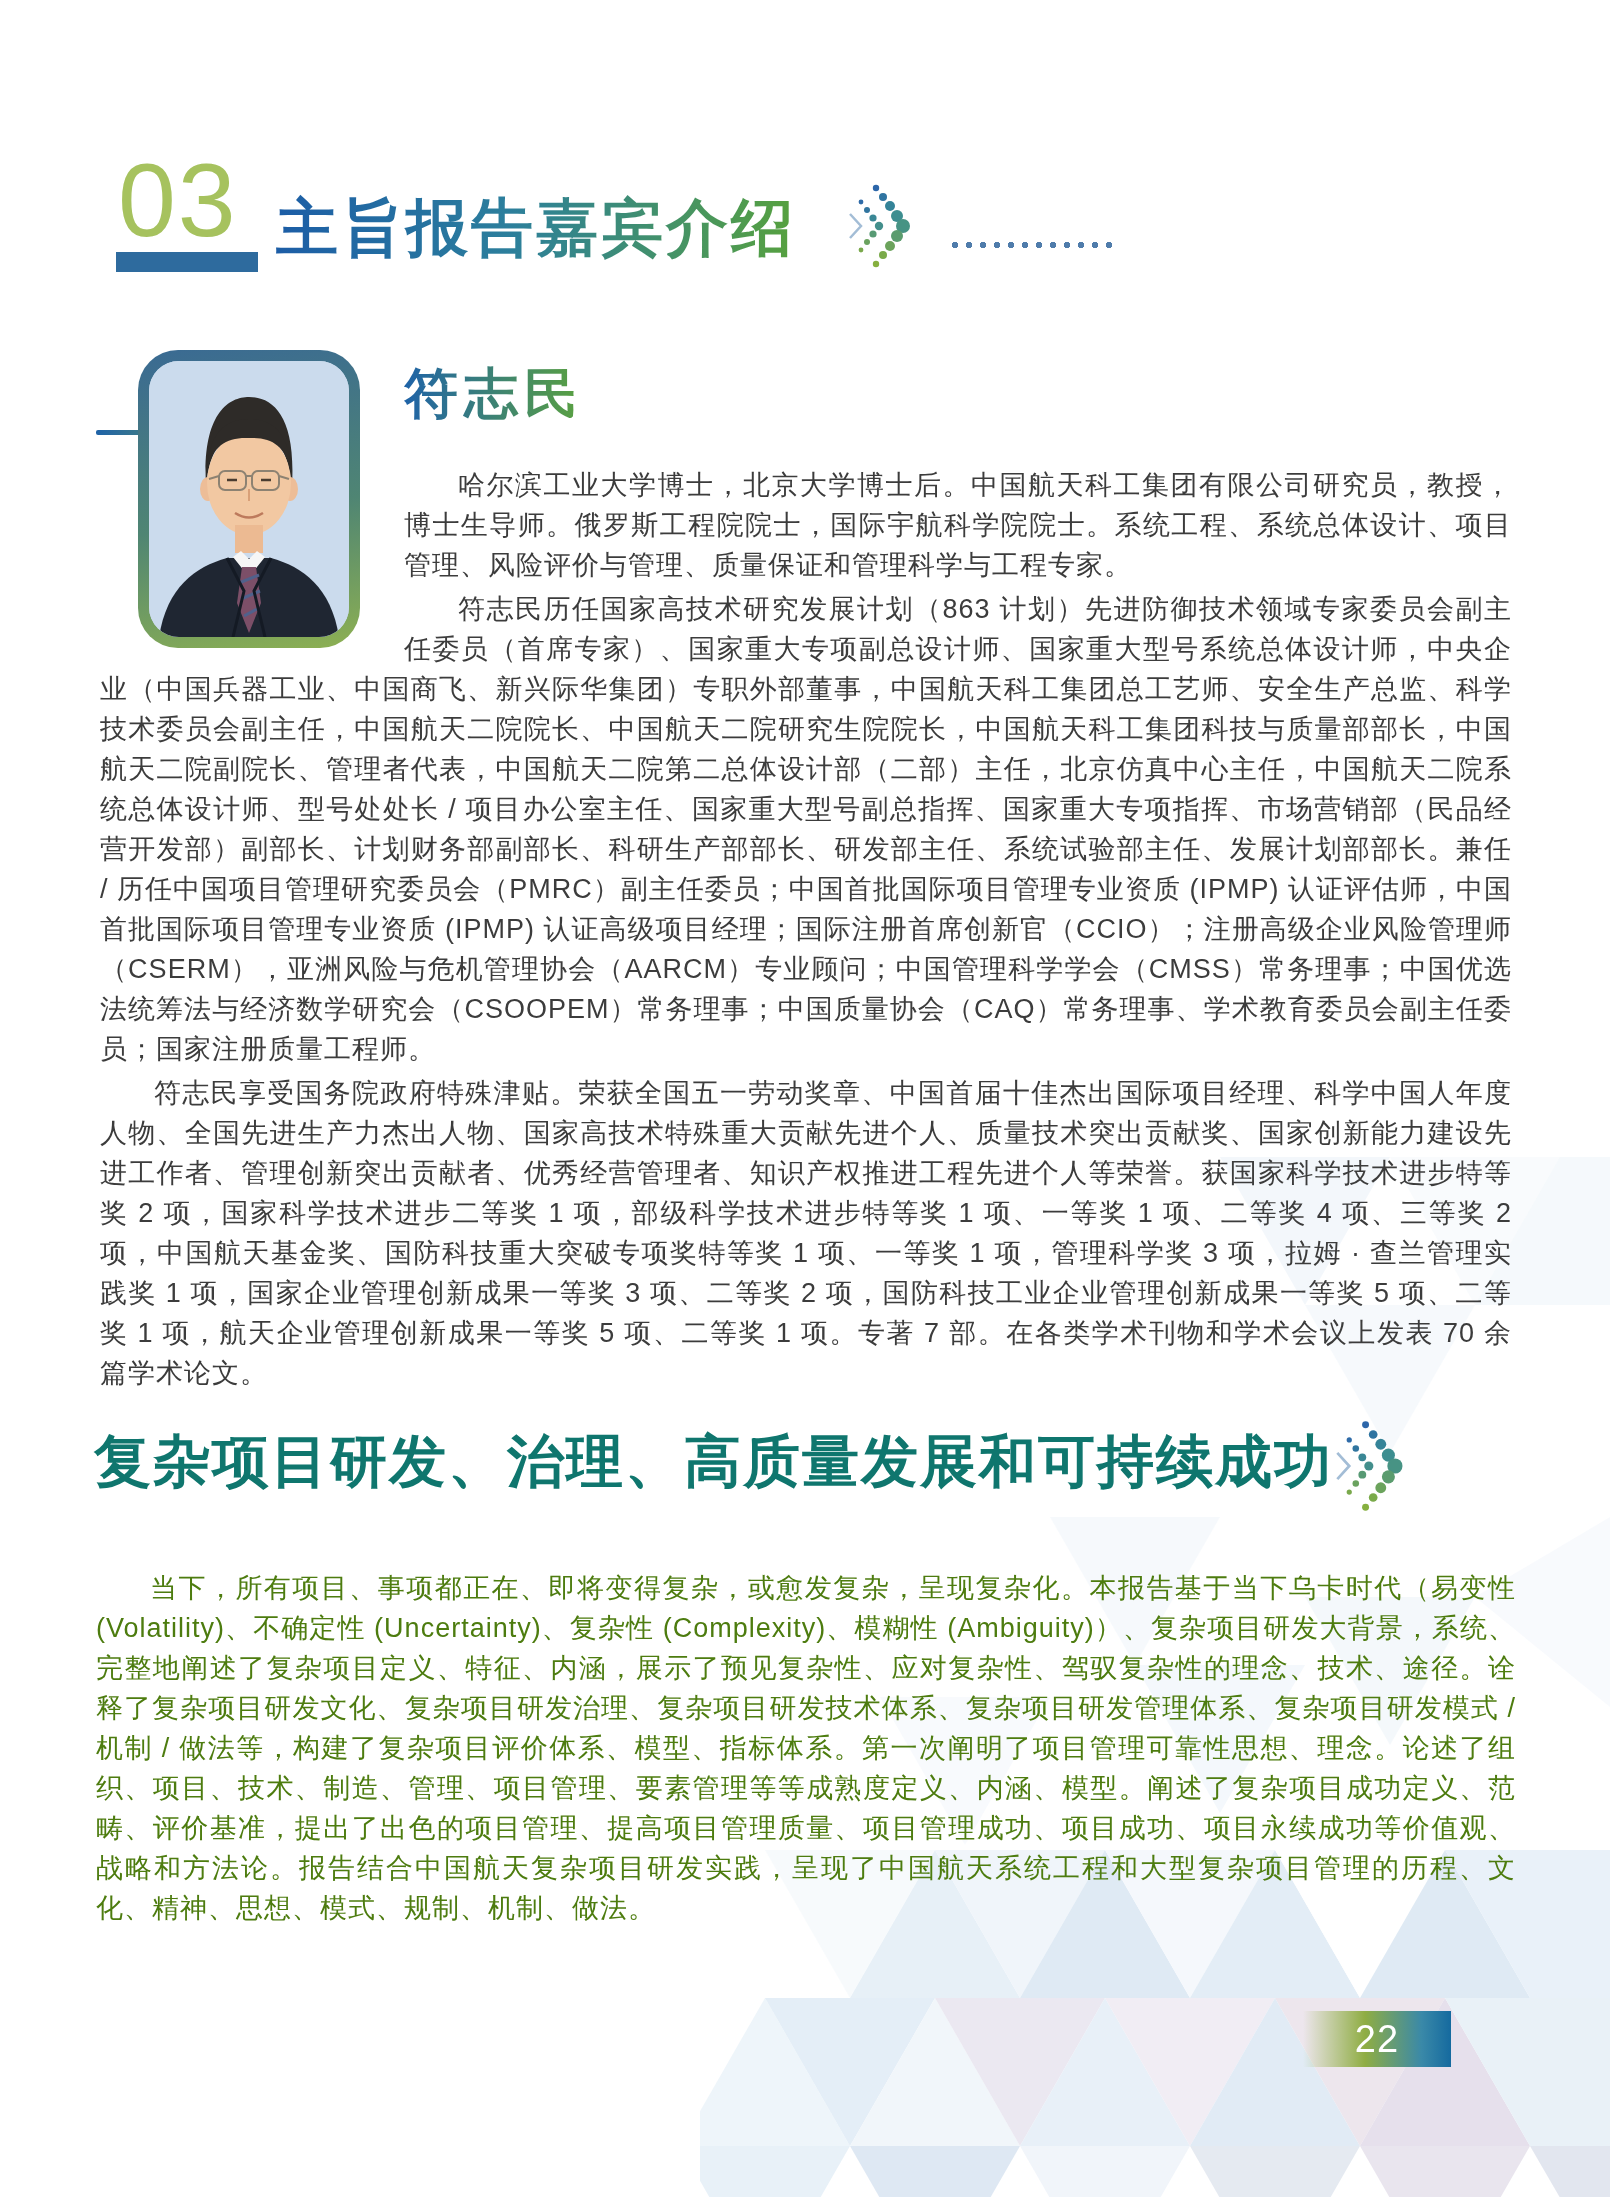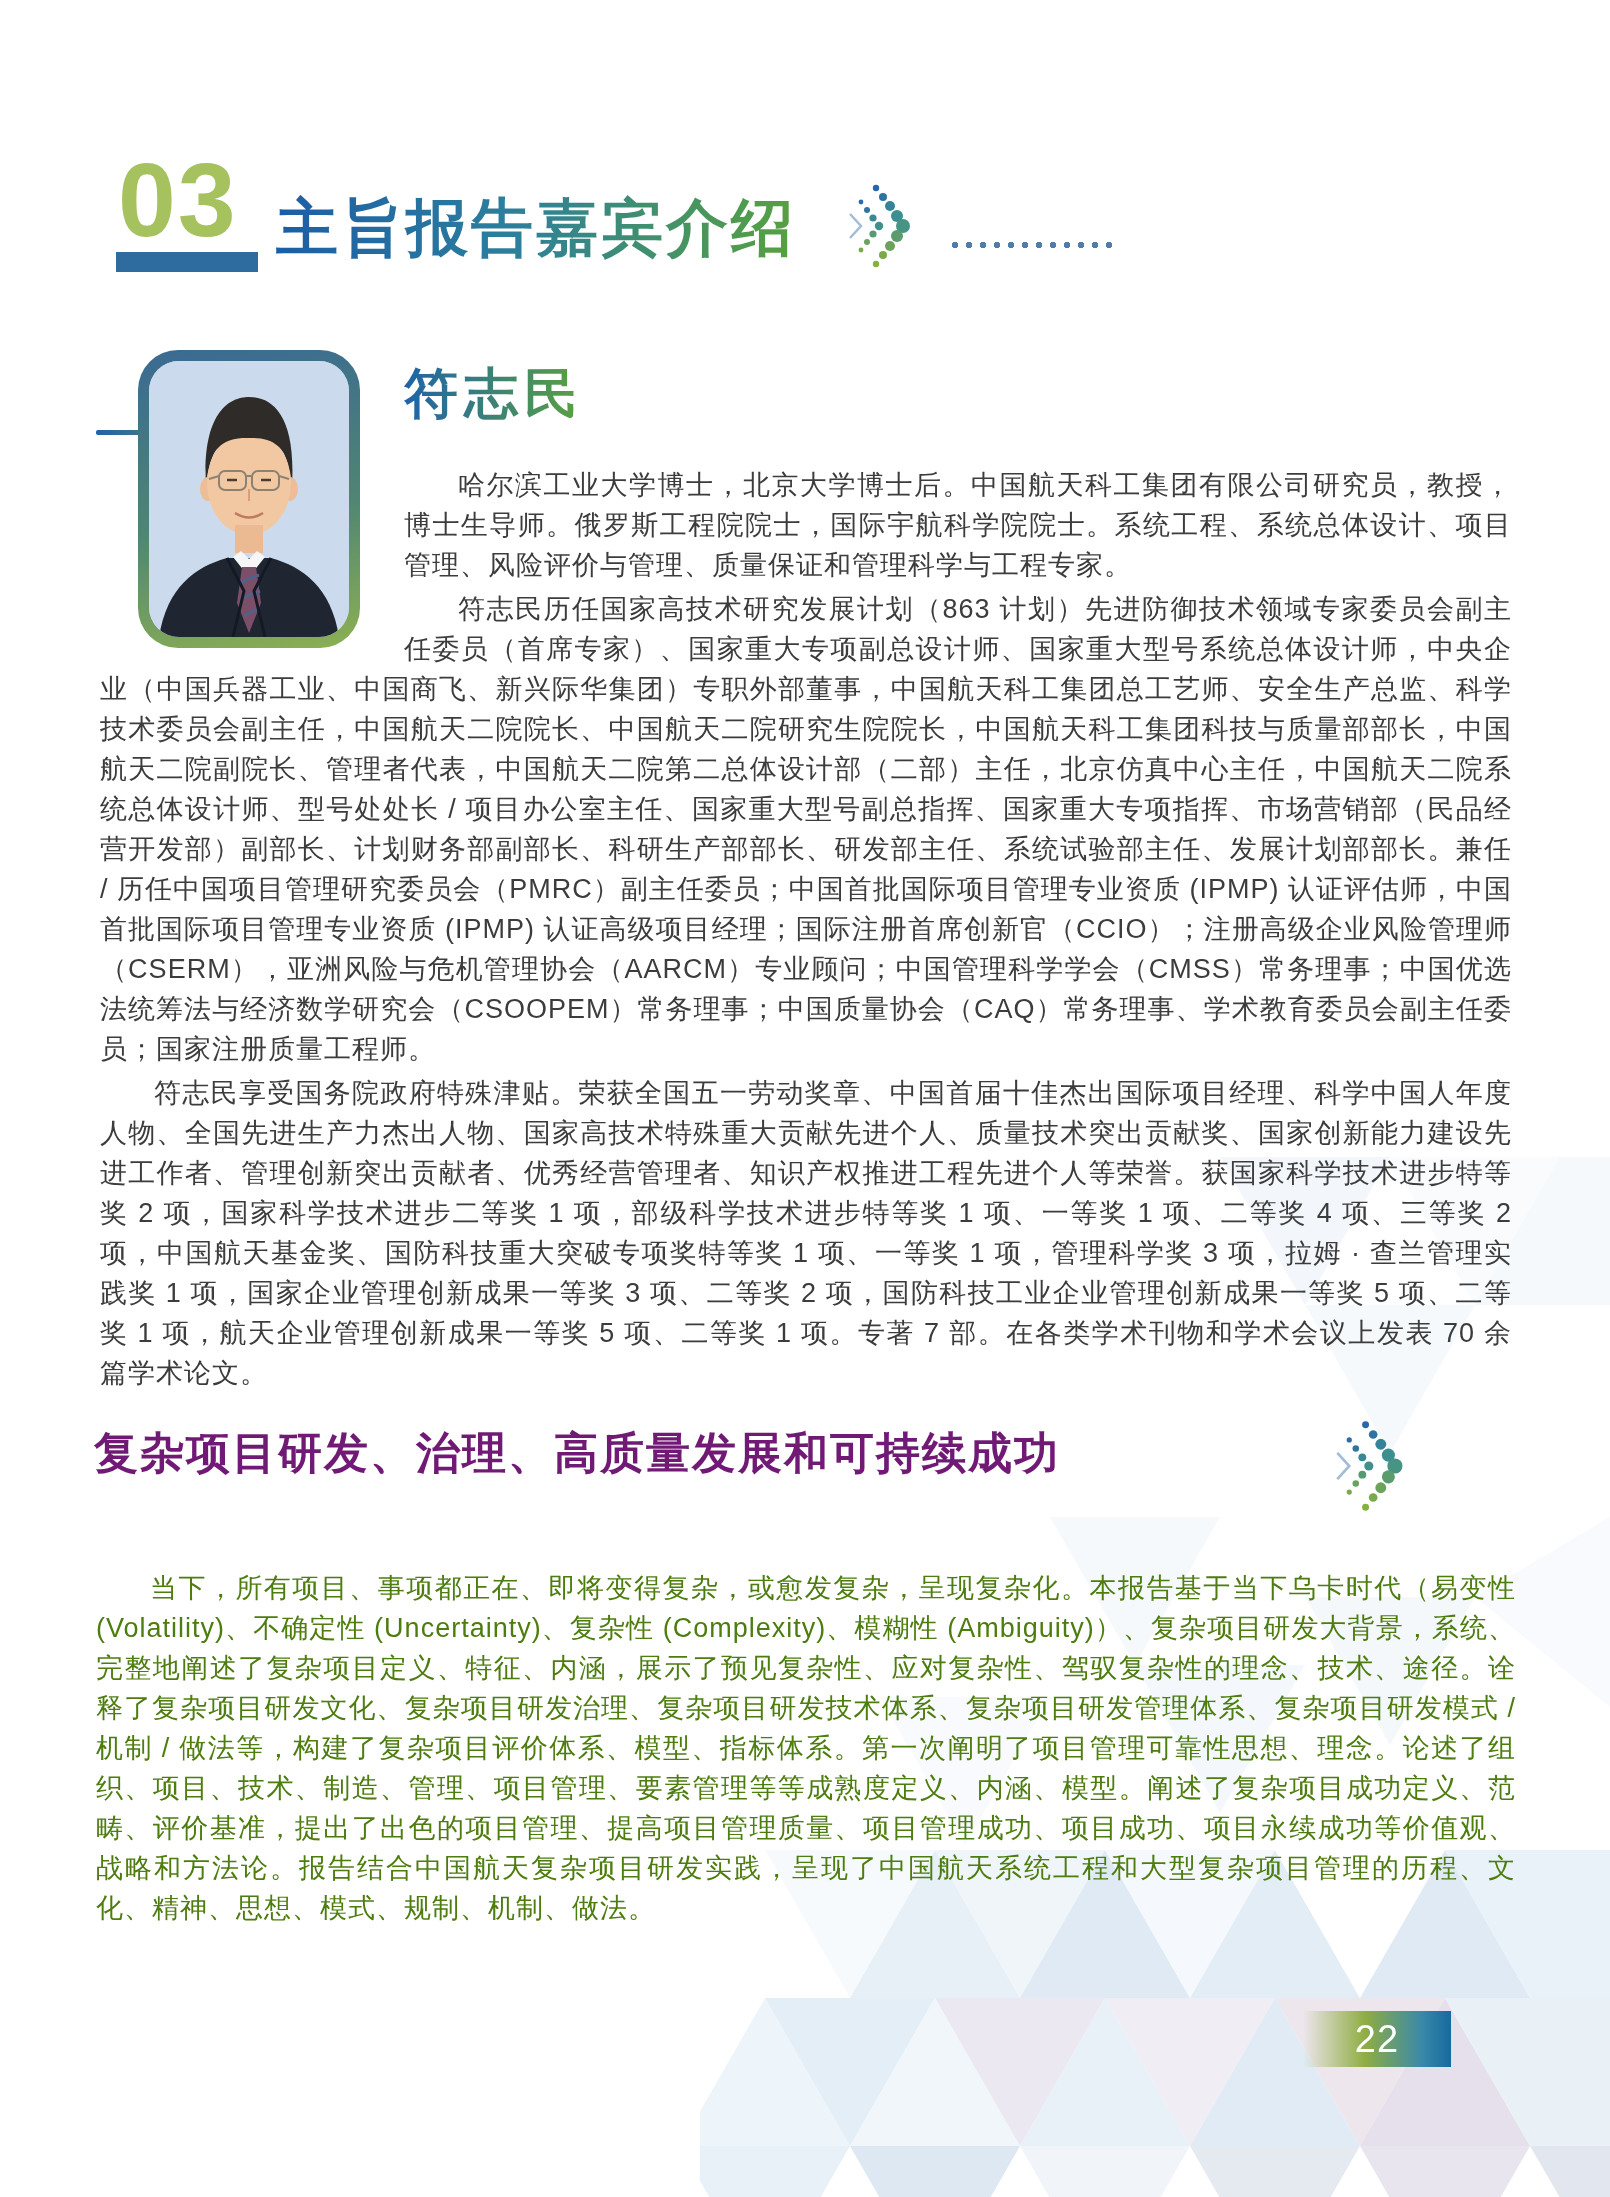--- a/index.html
+++ b/index.html
@@ -1,21 +1,21 @@
 <!DOCTYPE html>
 <html><head>
 <meta charset="utf-8">
 <style>
   html,body{margin:0;padding:0;}
   .page{position:relative;width:1610px;height:2197px;background:#ffffff;overflow:hidden;
         font-family:"Liberation Sans","DejaVu Sans",sans-serif;}
   
   .mosaic{position:absolute;right:0;bottom:0;width:910px;height:1100px;z-index:0;}
   
-  .section-number{position:absolute;left:118px;top:148px;z-index:2;font-size:104px;font-weight:700;
+  .section-number{position:absolute;left:118px;top:148px;z-index:2;font-size:104px;font-weight:400;
         line-height:1;color:#a6c25e;letter-spacing:2px;}
   .number-underline{position:absolute;left:116px;top:252px;width:142px;height:20px;background:#2e6b9e;z-index:1;}
   .header-title{position:absolute;left:276px;top:186px;z-index:1;font-size:62px;font-weight:700;letter-spacing:3px;
         background:linear-gradient(90deg,#1c5da6 0%,#2c7f9c 45%,#57a13e 100%);
         -webkit-background-clip:text;background-clip:text;color:#2c7f9c;-webkit-text-fill-color:transparent;}
   .header-chevron{position:absolute;left:846px;top:180px;z-index:1;}
   .dotted-divider{position:absolute;left:948px;top:240px;width:170px;height:10px;z-index:1;
         background-image:radial-gradient(circle 3.2px,#4f7cab 92%,rgba(0,0,0,0) 95%);
         background-size:14px 10px;background-repeat:repeat-x;background-position:0 50%;}
   
@@ -24,22 +24,22 @@
   .photo-frame{float:left;margin:2px 44px 0 42px;width:200px;height:276px;padding:11px;border-radius:40px;
         background:linear-gradient(170deg,#3a6a93 0%,#4f8573 55%,#8db052 100%);}
   .photo-inner{width:200px;height:276px;border-radius:30px;overflow:hidden;background:#cbdbed;}
   .speaker-name{display:inline-block;margin-top:14px;font-size:54px;font-weight:700;letter-spacing:6px;line-height:1.15;
         background:linear-gradient(90deg,#1f63a8 0%,#5ba23f 100%);
         -webkit-background-clip:text;background-clip:text;color:#3a8a6e;-webkit-text-fill-color:transparent;}
   .name-underline{width:164px;height:5px;margin:6px 0 30px 0;border-radius:2px;
         background:linear-gradient(90deg,#1f63a8,#7fae3f);}
   .bio-para{margin:4px;text-indent:2em;}
   
-  .talk-title{position:absolute;left:94px;top:1424px;z-index:1;font-size:44px;font-weight:700;letter-spacing:2px;
-        color:#701a75;font-family:"Liberation Serif","DejaVu Serif",serif;}
+  .talk-title{position:absolute;left:94px;top:1424px;z-index:1;font-size:57px;font-weight:700;letter-spacing:2px;
+        color:#0f766e;font-family:"Liberation Serif","DejaVu Serif",serif;}
   .talk-chevron{position:absolute;left:1332px;top:1416px;z-index:1;}
   .abstract{position:absolute;left:96px;top:1568px;width:1420px;z-index:1;font-size:27px;line-height:40px;
         color:#4d7c0f;text-align:justify;letter-spacing:1px;}
   .abstract p{margin:0;text-indent:2em;}
   
   .page-badge{position:absolute;left:1303px;top:2011px;width:148px;height:56px;z-index:2;
         display:flex;align-items:center;justify-content:center;color:#ffffff;font-size:38px;letter-spacing:1px;
         background:linear-gradient(90deg,rgba(255,255,255,0) 0%,#8fad43 42%,#3a89a8 80%,#156a9f 100%);text-align:right;}
 </style>
 </head>

